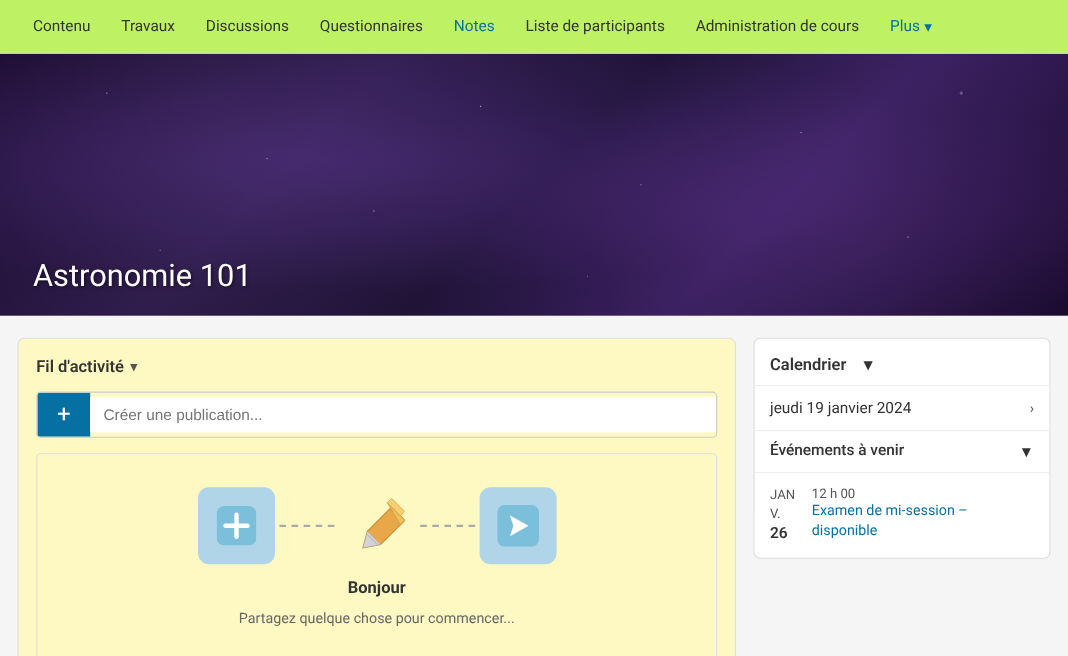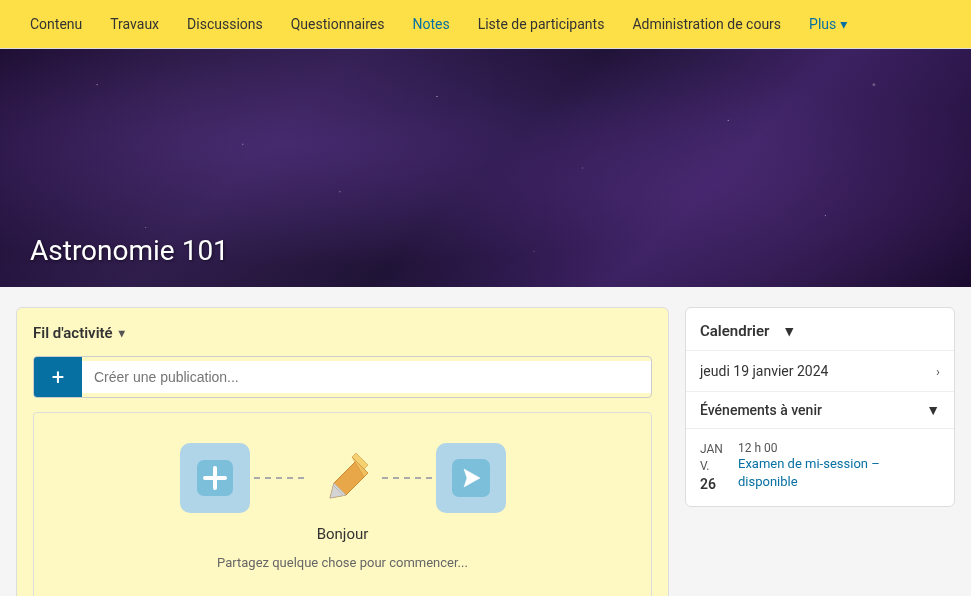--- a/index.html
+++ b/index.html
@@ -1,20 +1,20 @@
 <!DOCTYPE html>
 <html><head>
   <meta charset="utf-8">
   <style>
     * { box-sizing: border-box; margin: 0; padding: 0; }
     body { font-family: -apple-system, BlinkMacSystemFont, 'Segoe UI', Roboto, sans-serif; background: #f5f5f5; font-size: 14px; color: #333; }
 
     
     .top-nav {
-      background: #fde047;
+      background: #bef264;
       border-bottom: 1px solid #ddd;
       display: flex;
       align-items: center;
       padding: 0 16px;
       height: 49px;
     }
     .nav-item {
       padding: 0 14px;
       height: 49px;
       display: flex;
@@ -161,21 +161,21 @@
       background: none;
       font-size: 36px;
     }
     .dashed-line {
       width: 50px;
       border-top: 2px dashed #aaa;
       margin: 0 4px;
     }
     .empty-title {
       font-size: 15px;
-      font-weight: 400;
+      font-weight: 700;
       color: #333;
     }
     .empty-sub {
       font-size: 13px;
       color: #666;
     }
 
     
     .right-panel {
       width: 270px;

